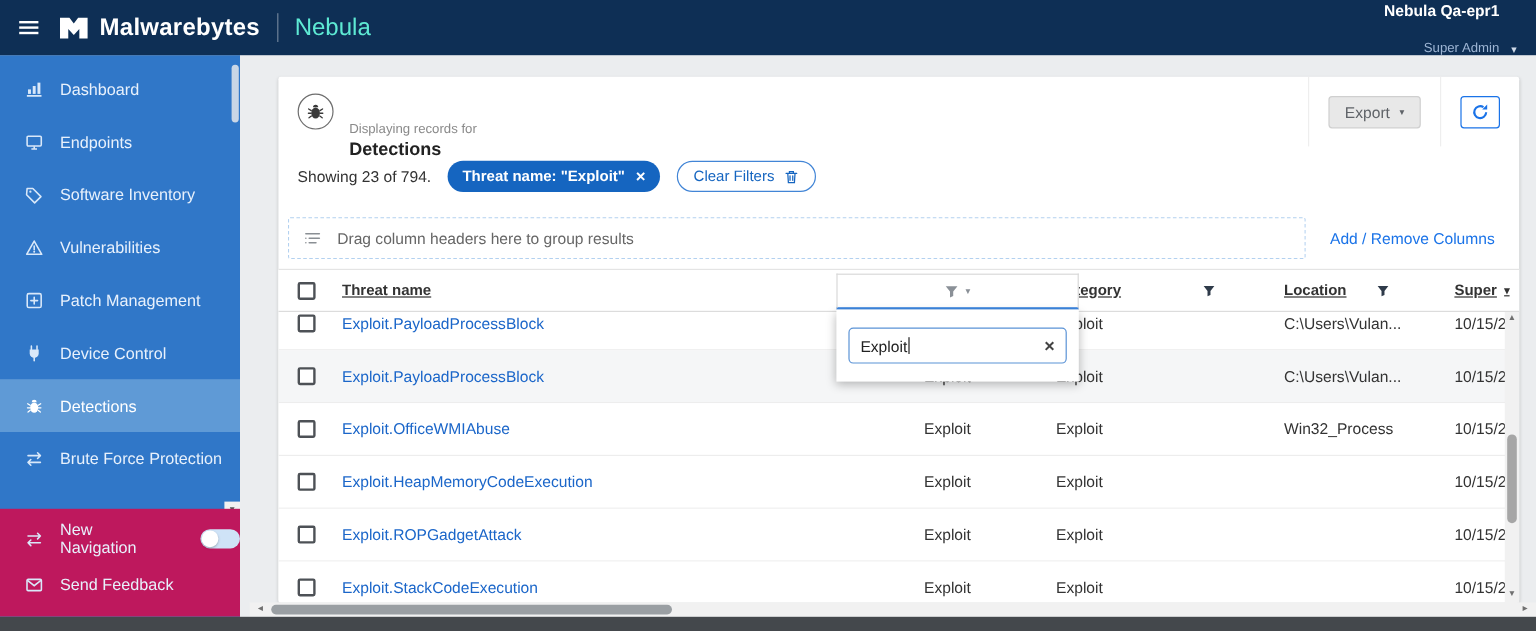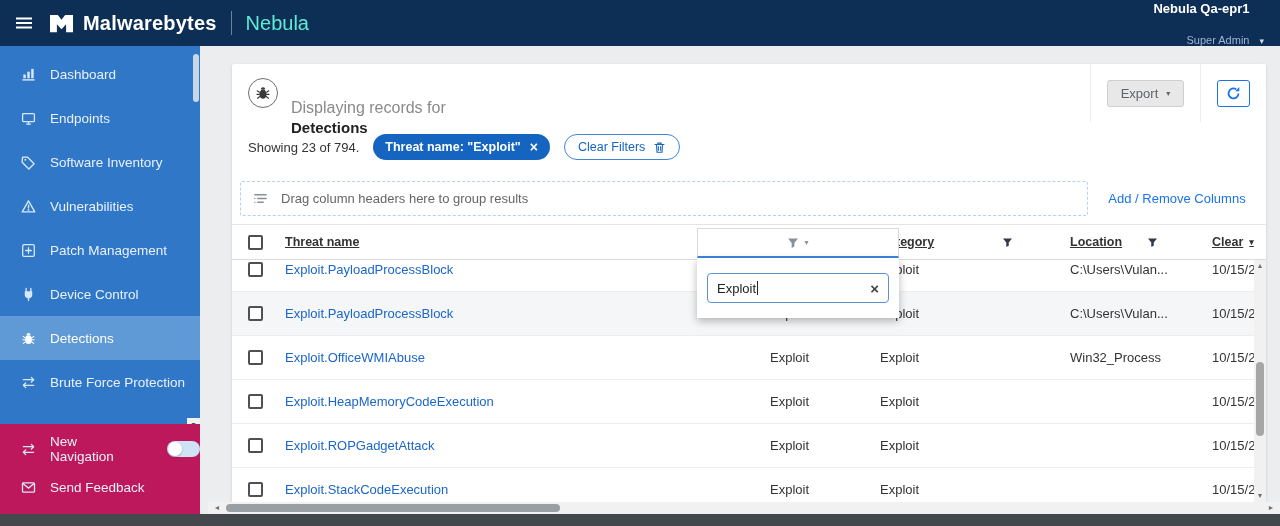--- a/index.html
+++ b/index.html
@@ -34,21 +34,21 @@
   .side-scroll-thumb { position:absolute; right:1px; top:8px; width:6px; height:48px; background:#c9d6e6; border-radius:3px; }
   .side-scroll-arrow { position:absolute; right:0; top:372px; width:13px; height:14px; background:#f1f1f1; color:#555; font-size:8px; line-height:14px; text-align:center; }
 
   
   .content { position:absolute; left:200px; top:46px; right:0; bottom:12px; background:#ebedef; }
   .card { position:absolute; left:32px; top:18px; right:14px; height:438px; background:#fff; box-shadow:0 1px 3px rgba(0,0,0,.15); border-radius:2px; }
 
   .card-header { height:58px; display:flex; align-items:stretch; }
   .hdr-left { flex:1; display:flex; align-items:center; gap:13px; padding-left:16px; }
   .bug-circle { width:30px; height:30px; border:1.5px solid #6d6d6d; border-radius:50%; display:inline-flex; align-items:center; justify-content:center; color:#3a3a3a; }
-  .eyebrow { font-size:16px; color:#8a8a8a;margin-top:48px; }
+  .eyebrow { font-size:11px; color:#8a8a8a;margin-top:48px; }
   .title { font-size:15px; font-weight:700; color:#222; margin-top:2px; }
   .hdr-export { width:110px; border-left:1px solid #eee; display:flex; align-items:center; justify-content:center; }
   .export-btn { display:inline-flex; align-items:center; gap:8px; background:#e8e8e8; border:1px solid #cfcfcf; border-radius:3px; color:#5f6368; font-size:13px; padding:5px 13px; font-family:inherit; cursor:pointer; }
   .export-btn .caret { font-size:8px; }
   .hdr-refresh { width:66px; border-left:1px solid #eee; display:flex; align-items:center; justify-content:center; }
   .refresh-btn { width:33px; height:27px; background:#fff; border:1.5px solid #1a73e8; border-radius:3px; color:#1a73e8; display:inline-flex; align-items:center; justify-content:center; cursor:pointer; }
 
   .filter-row { height:50px; display:flex; align-items:center; padding-left:16px; gap:14px; }
   .showing { font-size:13px; color:#333; }
   .chip { display:inline-flex; align-items:center; gap:9px; background:#1565c0; color:#fff; border-radius:13px; height:26px; padding:0 12px; font-size:12.5px; font-weight:600; cursor:pointer; }
@@ -315,21 +315,21 @@
       </div>
       <div class="th c-loc">
         <span>Location</span>
         <span class="funnel">
           <svg width="11" height="11" viewBox="0 0 16 16" fill="currentColor">
               <path d="M1.5 2h13L9.8 8v4.8l-3.6 1.7V8z"></path>
             </svg>
         </span>
       </div>
       <div class="th c-date">
-        <span>Clear</span>
+        <span>Super</span>
         <span class="sort">▾</span>
       </div>
     </div>
 
     <div class="rows-viewport">
       <div class="rows" id="rows">
           <div class="row">
             <div class="cell c-check">
               <span class="cb"></span>
             </div>

